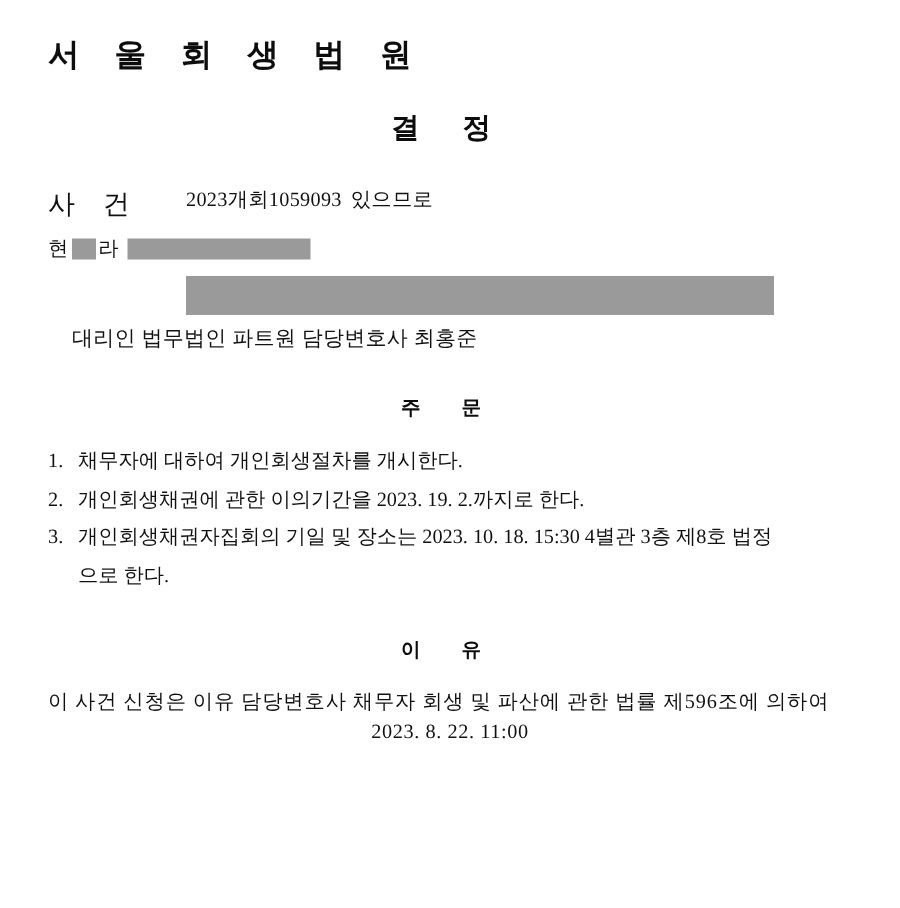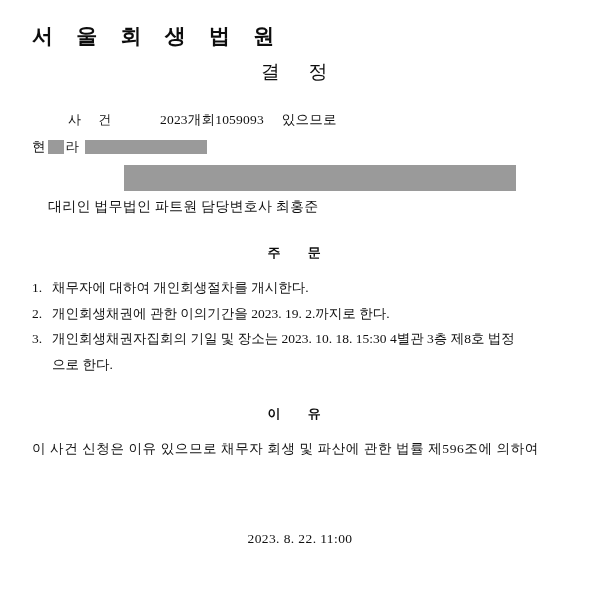--- a/index.html
+++ b/index.html
@@ -26,48 +26,47 @@
     text-align: left;
     font-size: 21px;
     font-weight: bold;
     letter-spacing: 9px;
     margin-top: 22px;
     color: #0d0d0d;
   }
   .doc-title {
     text-align: center;
     font-size: 19px;
-    font-weight: normal;
+    font-weight: bold;
     letter-spacing: 12px;
-    margin-top: 9px;
+    margin-top: 22px;
     color: #0d0d0d;
   }
   .meta {
     margin-top: 26px;
     font-size: 13.5px;
   }
   .meta-row {
     display: flex;
     align-items: flex-start;
     margin-bottom: 9px;
     min-height: 18px;
   }
   .meta-label {
     width: 92px;
     flex: 0 0 92px;
     letter-spacing: 7px;
-    font-size: 13px;
-    margin-left: 36px;
+    font-size: 18px;
   }
   .meta-value {
     flex: 1 1 auto;
     font-size: 13.5px;
     display: flex;
     align-items: flex-end;
-    gap: 18px;
+    gap: 6px;
   }
   .case-no {
     letter-spacing: 0.2px;
   }
   .case-type {
     letter-spacing: 0.2px;
   }
   .debtor-line {
     display: flex;
     align-items: center;
@@ -122,21 +121,20 @@
   }
   .reason-body {
     font-size: 13.5px;
     line-height: 1.85;
     letter-spacing: 0.6px;
     margin-top: 6px;
   }
   .date-line {
     text-align: center;
     font-size: 13.5px;
-    margin-top: 70px;
     letter-spacing: 0.4px;
   }
 </style>
 </head>
 <body>
 
 <div class="page">
 
   <div class="court-title">서 울 회 생 법 원</div>
 
@@ -185,18 +183,18 @@
     </li>
     <li>
       <span class="li-num"></span>
       <span class="li-text">으로 한다.</span>
     </li>
   </ul>
 
   <div class="section-title">이       유</div>
 
   <div class="reason-body">
-    <div>이 사건 신청은 이유 있으므로 채무자 회생 및 파산에 관한 법률 제596조에 의하여</div>
+    <div>이 사건 신청은 이유 담당변호사 채무자 회생 및 파산에 관한 법률 제596조에 의하여</div>
   </div>
 
   <div class="date-line">2023. 8. 22.  11:00</div>
 
 </div>
 
 </body></html>

